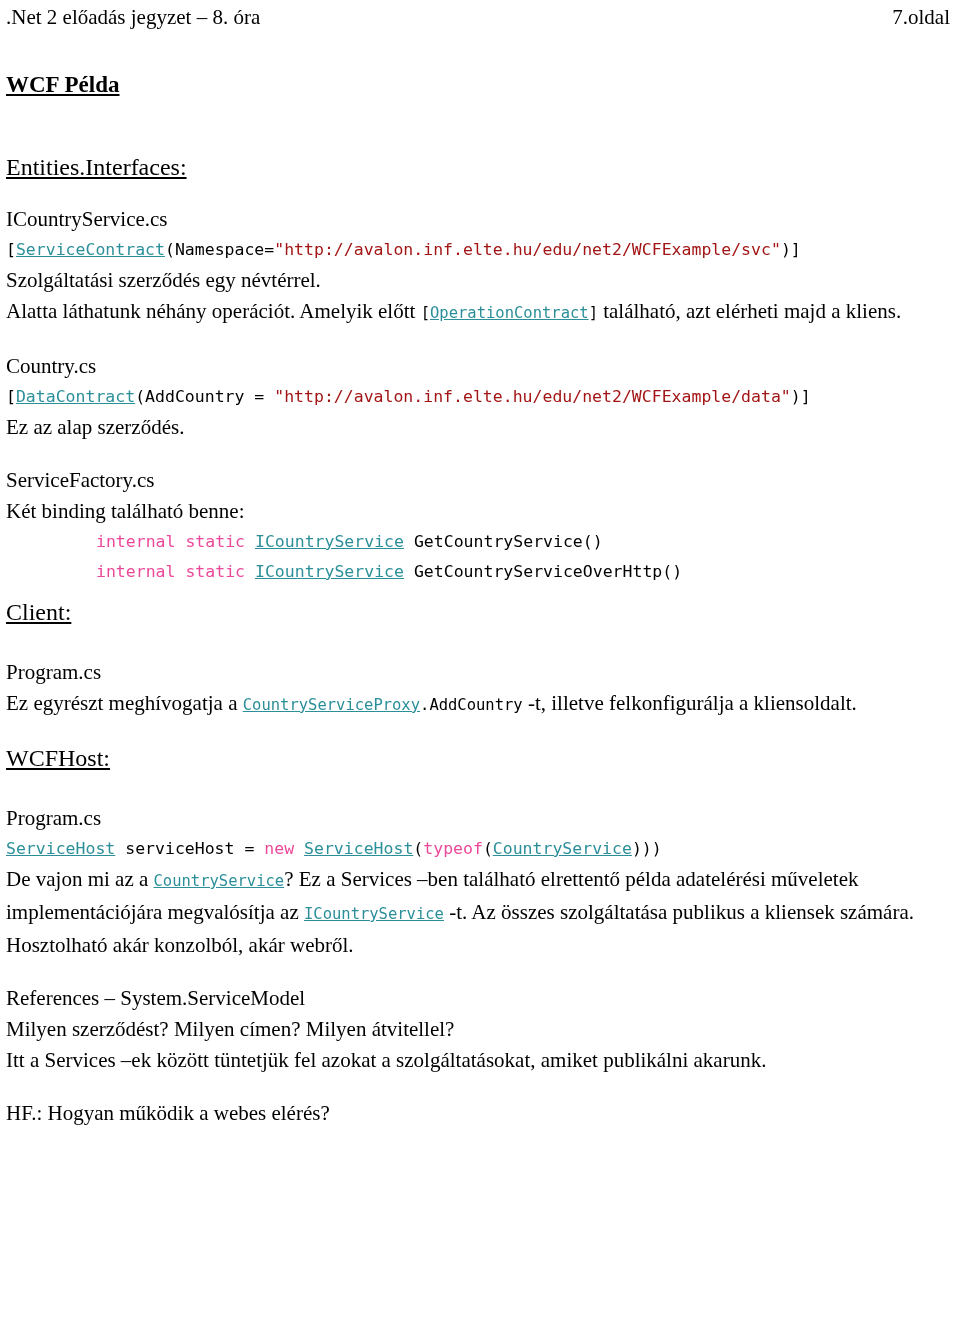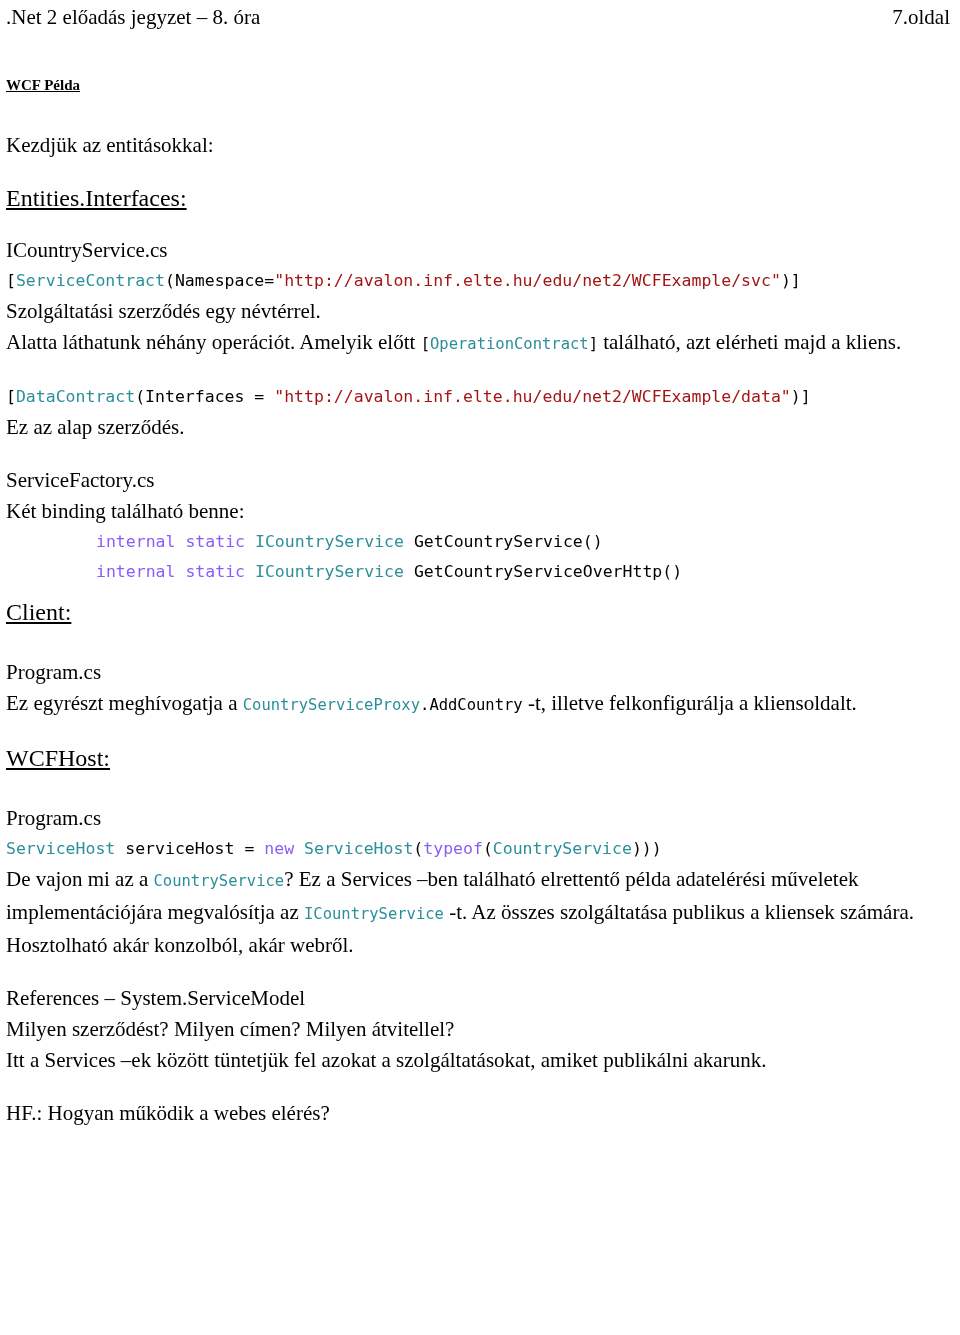--- a/index.html
+++ b/index.html
@@ -30,21 +30,21 @@
     align-items: flex-start;
     font-size: 21px;
     line-height: 30px;
     padding-top: 2px;
   }
   .page-header .hdr-left  { white-space: nowrap; }
   .page-header .hdr-right { white-space: nowrap; padding-right: 4px; }
 
   
   h1.doc-title {
-    font-size: 15px;
+    font-size: 23px;
     font-weight: bold;
     text-decoration: underline;
     margin: 38px 0 0 0;
     line-height: 30px;
   }
   .sub-head {
     font-size: 24px;
     line-height: 30px;
     text-decoration: underline;
     margin: 0;
@@ -69,62 +69,62 @@
     line-height: 30px;
     white-space: pre;
     margin: 0;
   }
   .code-inline {
     font-family: "DejaVu Sans Mono", "Liberation Mono", monospace;
     font-size: 15.5px;
   }
   .code-indent { padding-left: 90px; }
 
-  .tok-type   { color: #2b8f99; }
-  .tok-kw     { color: #8b5cf6; }
+  .tok-type   { color: #2b8f99; text-decoration: underline; }
+  .tok-kw     { color: #ec4899; }
   .tok-str    { color: #a31515; }
   .tok-plain  { color: #000000; }
 </style>
 </head>
 <body>
 
 <div class="page">
 
   <div class="page-header">
     <span class="hdr-left">.Net 2 előadás jegyzet – 8. óra</span>
     <span class="hdr-right">7.oldal</span>
   </div>
 
   <h1 class="doc-title">WCF Példa</h1>
 
   <div class="gap-lg"></div>
 
-  <p class="prose">Kezdjük az entitásokkal:</p>
 
   <div class="gap-md"></div>
 
   <div>
     <div>
       <span class="sub-head">Entities.Interfaces:</span>
     </div>
 
     <div class="gap-md"></div>
 
     <p class="prose">ICountryService.cs</p>
 
     <div class="code"><span class="tok-plain">[</span><span class="tok-type">ServiceContract</span><span class="tok-plain">(</span><span class="tok-plain">Namespace=</span><span class="tok-str">"http://avalon.inf.elte.hu/edu/net2/WCFExample/svc"</span><span class="tok-plain">)]</span></div>
 
     <p class="prose">Szolgáltatási szerződés egy névtérrel.</p>
 
     <p class="prose"><span>Alatta láthatunk néhány operációt. Amelyik előtt </span><span class="code-inline tok-plain">[</span><span class="code-inline tok-type">OperationContract</span><span class="code-inline tok-plain">]</span><span> található, azt elérheti majd a kliens.</span></p>
 
     <div class="gap-md"></div>
 
+    <p class="prose">Country.cs</p>
 
-    <div class="code"><span class="tok-plain">[</span><span class="tok-type">DataContract</span><span class="tok-plain">(</span><span class="tok-plain">Interfaces = </span><span class="tok-str">"http://avalon.inf.elte.hu/edu/net2/WCFExample/data"</span><span class="tok-plain">)]</span></div>
+    <div class="code"><span class="tok-plain">[</span><span class="tok-type">DataContract</span><span class="tok-plain">(</span><span class="tok-plain">AddCountry = </span><span class="tok-str">"http://avalon.inf.elte.hu/edu/net2/WCFExample/data"</span><span class="tok-plain">)]</span></div>
 
     <p class="prose">Ez az alap szerződés.</p>
 
 
     <div class="gap-md"></div>
 
     <p class="prose">ServiceFactory.cs</p>
     <p class="prose">Két binding található benne:</p>
 
     <div class="code code-indent"><span class="tok-kw">internal</span> <span class="tok-kw">static</span> <span class="tok-type">ICountryService</span> <span class="tok-plain">GetCountryService()</span></div>

